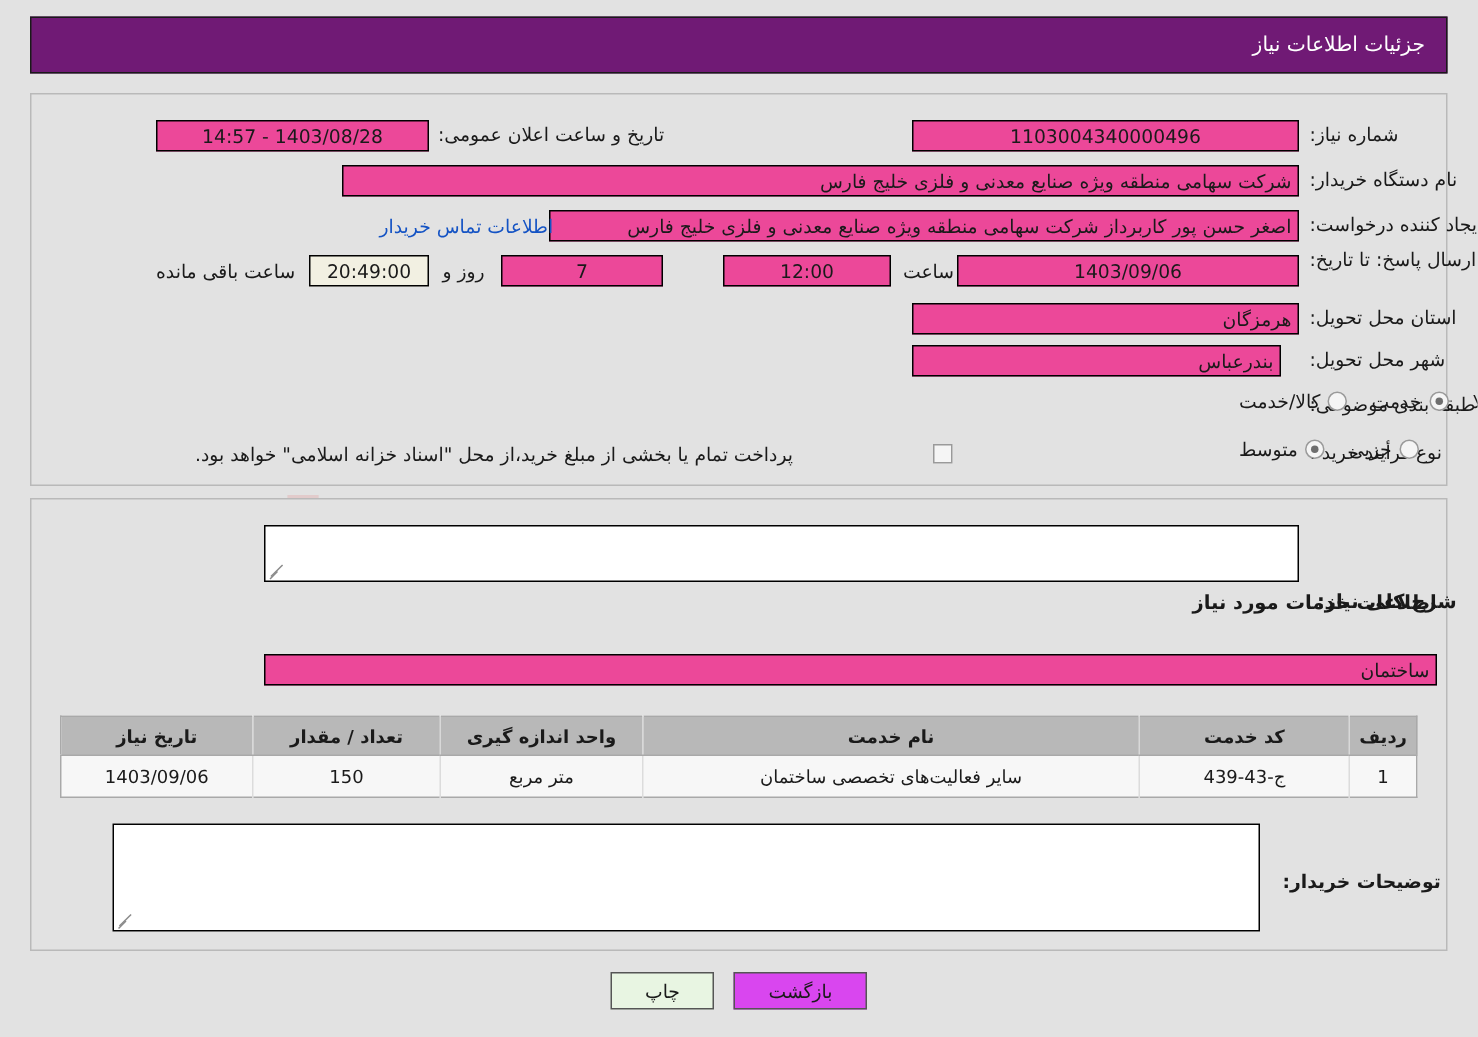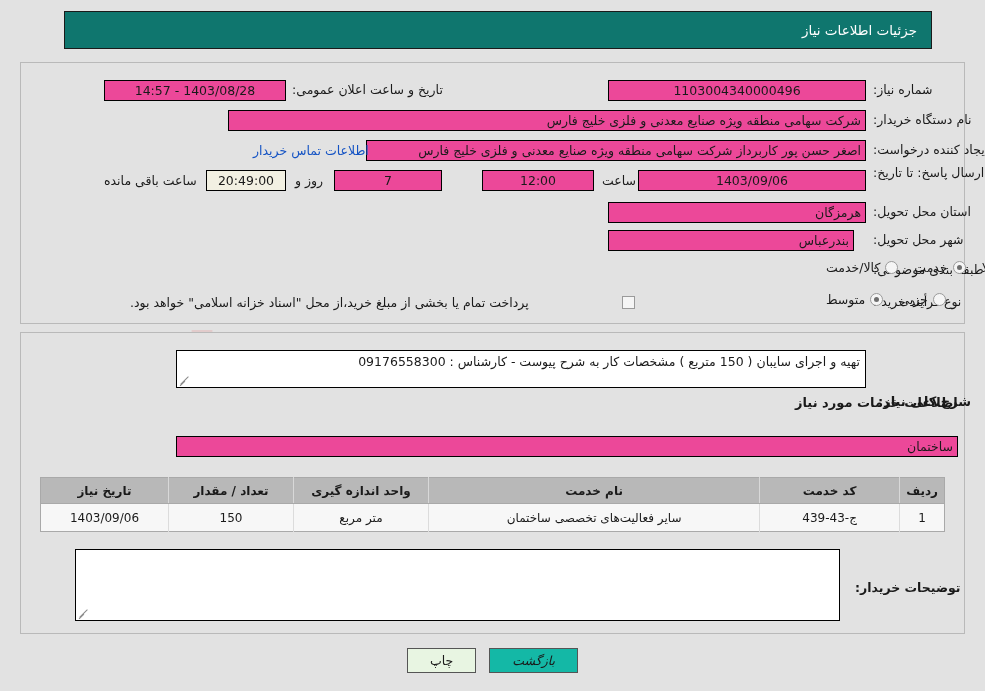--- a/index.html
+++ b/index.html
@@ -62,27 +62,26 @@
     color: rgba(225,150,150,0.30);
     direction: ltr;
   }
 
   .layer { position: relative; z-index: 2; }
 
   
   .page-header {
     position: absolute;
     left: 20px; top: 11px;
-    width: 868px; height: 38px;
-    background: #0f766e;
+    width: 945px; height: 38px;
+    background: #701a75;
     border: 1px solid #1a1a1a;
     display: flex;
     align-items: center;
     z-index: 2;
-    margin-left: 44px;
   }
   .page-header .title {
     color: #ffffff;
     font-size: 13.5px;
     padding-right: 14px;
     font-weight: normal;
   }
 
   
   .panel {
@@ -250,21 +249,21 @@
   }
   .btn {
     border: 1px solid #555;
     font-size: 12.5px;
     color: #1a1a1a;
     padding: 3px 22px;
     cursor: pointer;
     font-family: "DejaVu Sans", "Liberation Sans", sans-serif;
     line-height: 17px;
   }
-  .btn-back  { background: #14b8a6; font-style: italic; }
+  .btn-back  { background: #d946ef; }
   .btn-print { background: #e8f5e2; }
 </style>
 </head>
 <body>
 
 <div class="watermark">
   <div class="wm-shield"></div>
   <div class="wm-shield inner"></div>
   <div class="wm-arrow"></div>
   <div class="wm-v">V</div>
@@ -340,21 +339,20 @@
   <span class="radio on"></span>
   <span class="radio-lbl">متوسط</span>
 </div>
 <span class="chk layer" style="position:absolute; left:622px; top:296px;"></span>
 <span class="lbl layer" style="position:absolute; left:130px; top:295px;">پرداخت تمام یا بخشی از مبلغ خرید،از محل "اسناد خزانه اسلامی" خواهد بود.</span>
 
 <div class="panel" id="panel-bottom"></div>
 
 <span class="section-title layer" style="left:878px; top:362px;margin-top:32px;">شرح کلی نیاز:</span>
 <div class="ta layer" style="position:absolute; left:176px; top:350px; width:690px; height:38px;">
-  <span>تهیه و اجرای سایبان  ( 150 متربع ) مشخصات کار به شرح پیوست - کارشناس : 09176558300</span>
   <span class="resize-grip" style="left:2px; bottom:1px;"></span>
 </div>
 
 <span class="section-title layer" style="left:795px; top:395px;">اطلاعات خدمات مورد نیاز</span>
 
 <span class="lbl bold-lbl layer" style="position:absolute; left:878px; top:439px;">گروه خدمت:</span>
 <div class="inp layer" style="position:absolute; left:176px; top:436px; width:782px;">ساختمان</div>
 
 <table id="svc-table">
   <thead>

